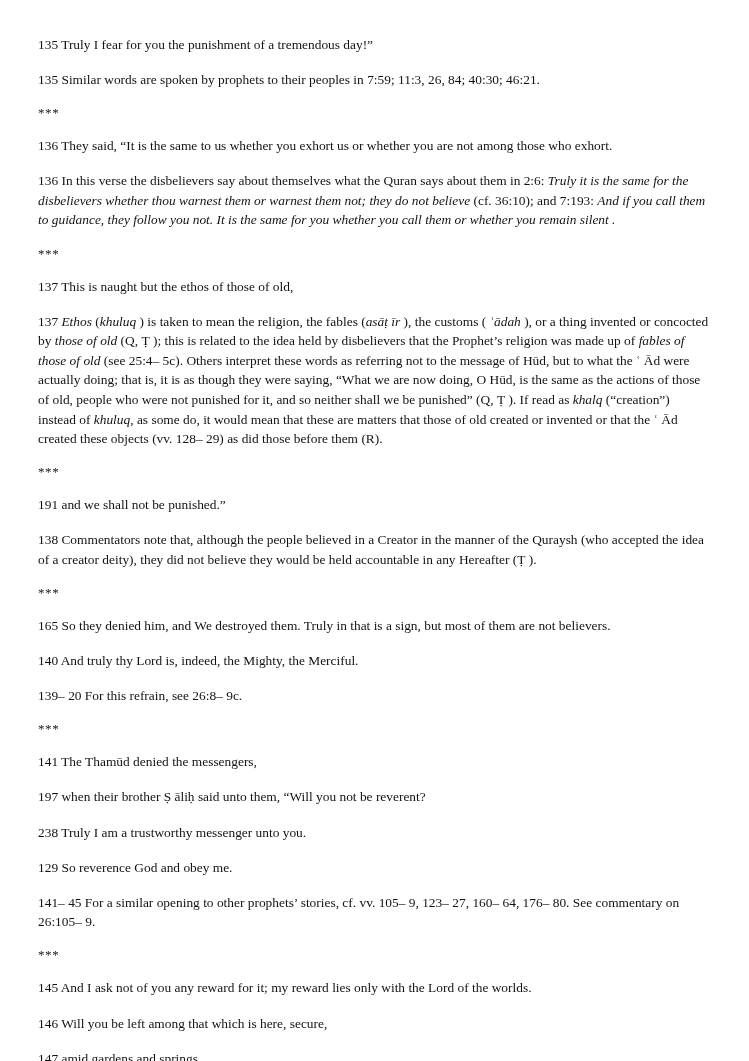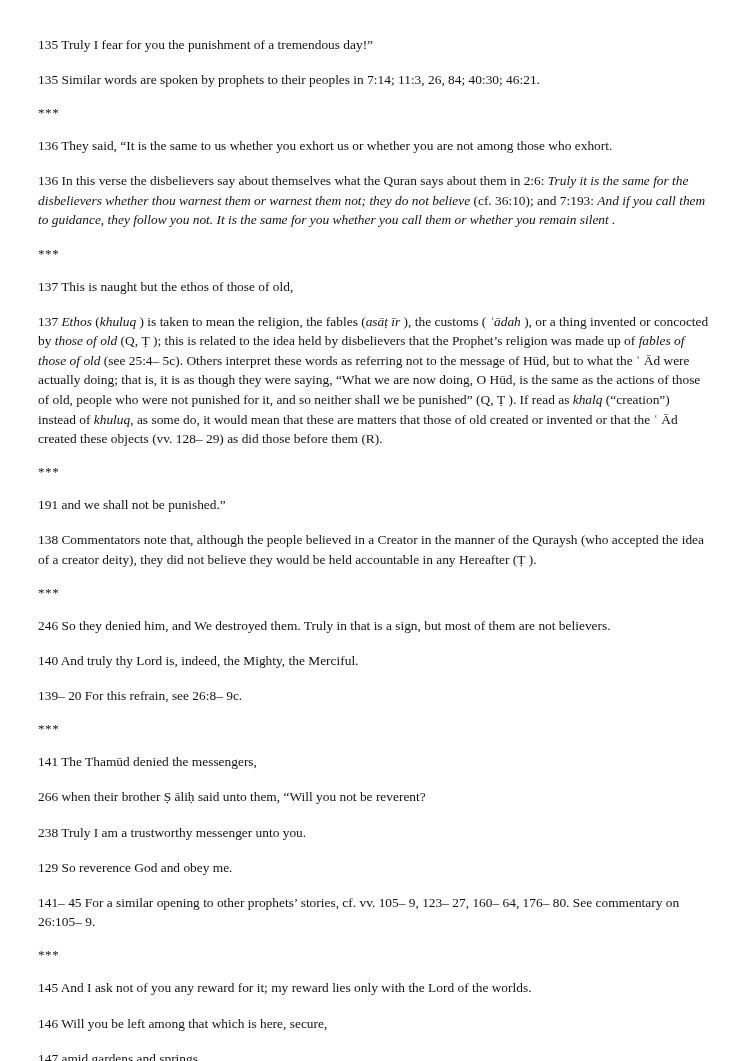--- a/index.html
+++ b/index.html
@@ -47,37 +47,37 @@
     font-family: "Liberation Serif", "DejaVu Serif", serif;
   }
   i, em { font-style: italic; }
 </style>
 </head>
 <body>
 
 <div id="page">
   <div id="content">
       <div class="block verse">135 Truly I fear for you the punishment of a tremendous day!”</div>
-      <div class="block commentary">135    Similar words are spoken by prophets to their peoples in 7:14; 11:3, 26, 84; 40:30; 46:21.</div>
+      <div class="block commentary">135    Similar words are spoken by prophets to their peoples in 7:59; 11:3, 26, 84; 40:30; 46:21.</div>
       <div class="stars">***</div>
       <div class="block verse">136 They said, “It is the same to us whether you exhort us or whether you are not among those who exhort.</div>
       <div class="block commentary"><span>136    In this verse the disbelievers say about themselves what the Quran says about them in 2:6: </span><i>Truly it is the same for the disbelievers whether thou warnest them or warnest them not; they do not believe</i><span> (cf. 36:10); and 7:193: </span><i>And if you call them to guidance, they follow you not. It is the same for you whether you call them or whether you remain silent .</i></div>
       <div class="stars">***</div>
       <div class="block verse">137 This is naught but the ethos of those of old,</div>
       <div class="block commentary"><span>137    </span><i>Ethos</i><span> (</span><i>khuluq</i><span> ) is taken to mean the religion, the fables (</span><i>asāṭ īr</i><span> ), the customs ( </span><i>ʿādah</i><span> ), or a thing invented or concocted by </span><i>those of old</i><span> (Q, Ṭ ); this is related to the idea held by disbelievers that the Prophet’s religion was made up of </span><i>fables of those of old</i><span> (see 25:4– 5c). Others interpret these words as referring not to the message of Hūd, but to what the ʿ Ād were actually doing; that is, it is as though they were saying, “What we are now doing, O Hūd, is the same as the actions of those of old, people who were not punished for it, and so neither shall we be punished” (Q, Ṭ ). If read as </span><i>khalq</i><span> (“creation”) instead of </span><i>khuluq,</i><span> as some do, it would mean that these are matters that those of old created or invented or that the ʿ Ād created these objects (vv. 128– 29) as did those before them (R).</span></div>
       <div class="stars">***</div>
       <div class="block verse">191 and we shall not be punished.”</div>
       <div class="block commentary">138    Commentators note that, although the people believed in a Creator in the manner of the Quraysh (who accepted the idea of a creator deity), they did not believe they would be held accountable in any Hereafter (Ṭ ).</div>
       <div class="stars">***</div>
-      <div class="block verse">246 So they denied him, and We destroyed them. Truly in that is a sign, but most of them are not believers.</div>
+      <div class="block verse">165 So they denied him, and We destroyed them. Truly in that is a sign, but most of them are not believers.</div>
       <div class="block verse">140 And truly thy Lord is, indeed, the Mighty, the Merciful.</div>
       <div class="block commentary">139– 20    For this refrain, see 26:8– 9c.</div>
       <div class="stars">***</div>
       <div class="block verse">141 The Thamūd denied the messengers,</div>
-      <div class="block verse">266 when their brother Ṣ āliḥ said unto them, “Will you not be reverent?</div>
+      <div class="block verse">197 when their brother Ṣ āliḥ said unto them, “Will you not be reverent?</div>
       <div class="block verse">238 Truly I am a trustworthy messenger unto you.</div>
       <div class="block verse">129 So reverence God and obey me.</div>
       <div class="block commentary">141– 45    For a similar opening to other prophets’ stories, cf. vv. 105– 9, 123– 27, 160– 64, 176– 80. See commentary on 26:105– 9.</div>
       <div class="stars">***</div>
       <div class="block verse">145 And I ask not of you any reward for it; my reward lies only with the Lord of the worlds.</div>
       <div class="block verse">146 Will you be left among that which is here, secure,</div>
       <div class="block verse">147 amid gardens and springs,</div>
     </div>
 </div>
 

